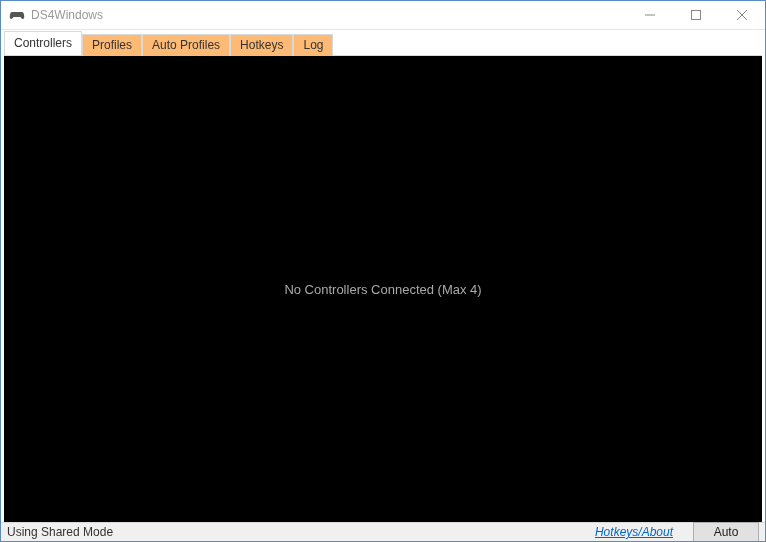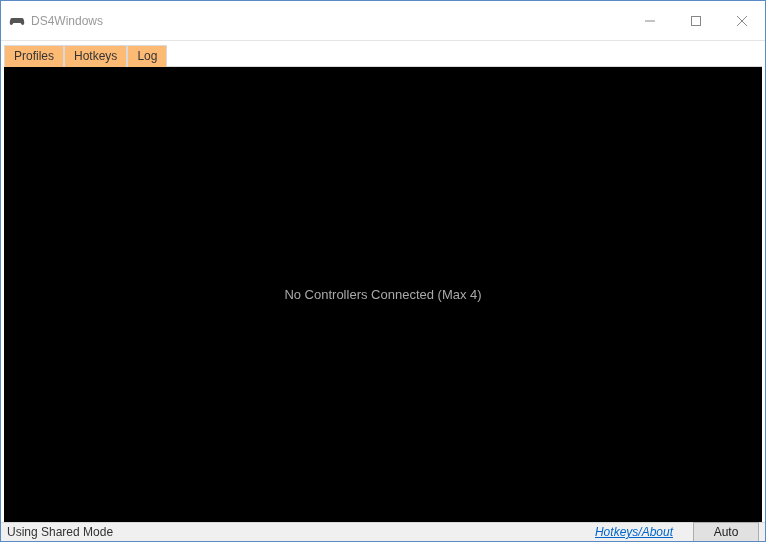--- a/index.html
+++ b/index.html
@@ -10,21 +10,21 @@
     background: #fff;
     width: 766px;
     height: 542px;
     border: 1px solid #5a8bc4;
     display: flex;
     flex-direction: column;
     overflow: hidden;
   }
   
   .titlebar {
-    height: 40px;
+    height: 29px;
     background: #ffffff;
     display: flex;
     align-items: center;
     border-bottom: 1px solid #e5e5e5;
     color: #888;
   }
   .titlebar .app-icon {
     width: 16px; height: 16px;
     margin: 0 6px 0 8px;
     display: flex; align-items: center; justify-content: center;
@@ -133,21 +133,23 @@
   </div>
   <div class="win-btn">
     <svg width="10" height="10">
         <line x1="0" y1="0" x2="10" y2="10" stroke-width="1"></line>
         <line x1="10" y1="0" x2="0" y2="10" stroke-width="1"></line>
       </svg>
   </div>
 </div>
 
 <div class="tabs">
+  <div class="tab active">Controllers</div>
   <div class="tab">Profiles</div>
+  <div class="tab">Auto Profiles</div>
   <div class="tab">Hotkeys</div>
   <div class="tab">Log</div>
 </div>
 
 <div class="tab-content">
   <span>No Controllers Connected (Max 4)</span>
 </div>
 
 <div class="statusbar">
   <span>Using Shared Mode</span>

